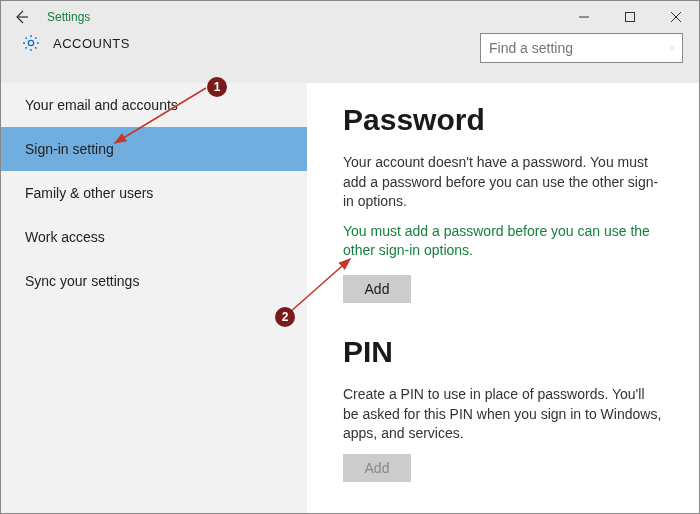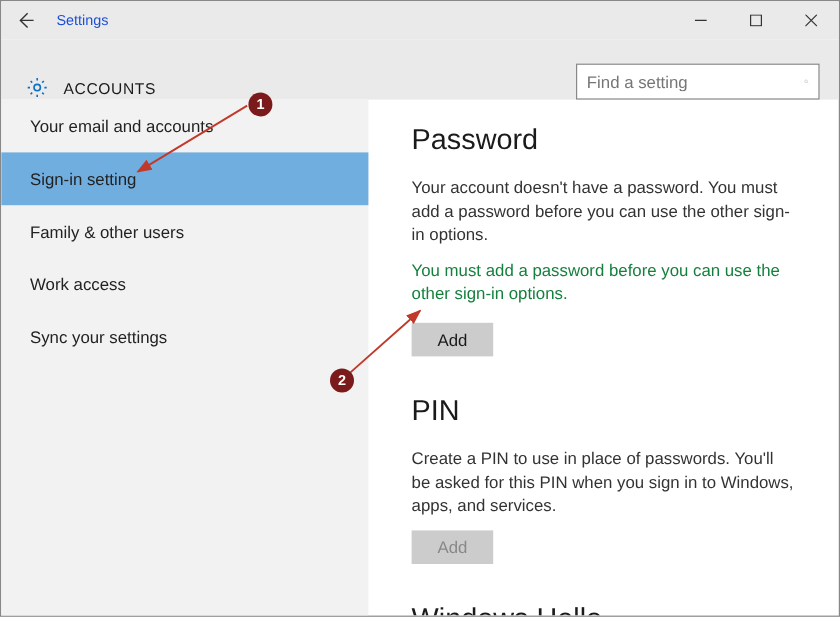--- a/index.html
+++ b/index.html
@@ -18,31 +18,31 @@
   .titlebar {
     height: 32px;
     background: #eaeaea;
     display: flex;
     align-items: center;
     padding: 0 8px;
     position: relative;
   }
   .title-left { display: flex; align-items: center; gap: 14px; }
   .back-btn { width: 24px; height: 24px; display:flex; align-items:center; justify-content:center; cursor:pointer;}
-  .title-text { font-size: 12px; color: #1d4ed8; }
+  .title-text { font-size: 12px; color: #15803d; }
   .win-controls { position: absolute; right: 0; top: 0; height: 32px; display: flex; }
   .win-btn { width: 46px; height: 32px; display:flex; align-items:center; justify-content:center; cursor:pointer;}
   .win-btn svg { stroke: #333; }
 
   
   .header-row {
     height: 50px;
     background: #eaeaea;
     display: flex;
-    align-items: flex-end;
+    align-items: flex-start;
     padding: 0 16px 0 20px;
     justify-content: space-between;
   }
   .header-left { display: flex; align-items: center; gap: 12px; }
   .gear { width: 20px; height: 20px; }
   .header-title { font-size: 13px; letter-spacing: 0.5px; font-weight: 400; }
   .search-box {
     width: 203px; height: 30px;
     border: 1px solid #888;
     background: #fff;
@@ -70,21 +70,21 @@
     font-size: 14px;
     color: #222;
     cursor: pointer;
   }
   .sidebar-item.selected { background: #70aee0; }
   .content {
     flex: 1;
     padding: 20px 36px 0 36px;
     overflow: hidden;
   }
-  .section-title { font-size: 24px; font-weight: 400; margin-bottom: 16px; }
+  .section-title { font-size: 30px; font-weight: 700; margin-bottom: 16px; }
   .body-text { font-size: 14px; color: #333; line-height: 1.4; margin-bottom: 10px; }
   .warn-text { font-size: 14px; color: #15803d; line-height: 1.4; margin-bottom: 14px; }
   .btn {
     background: #ccc; border: none;
     font-size: 14px; color: #1a1a1a;
     padding: 6px 18px;
     cursor: pointer;
     min-width: 68px;
     text-align: center;
   }

